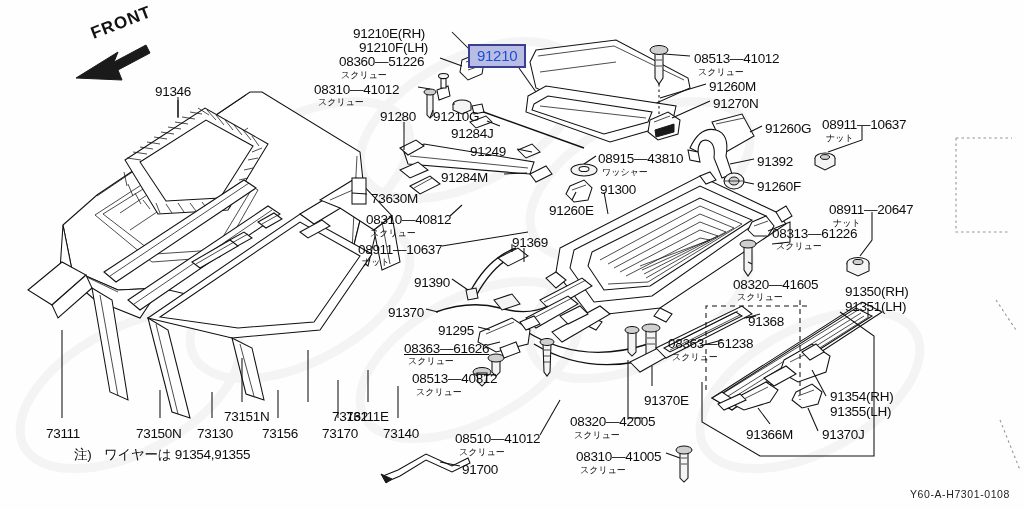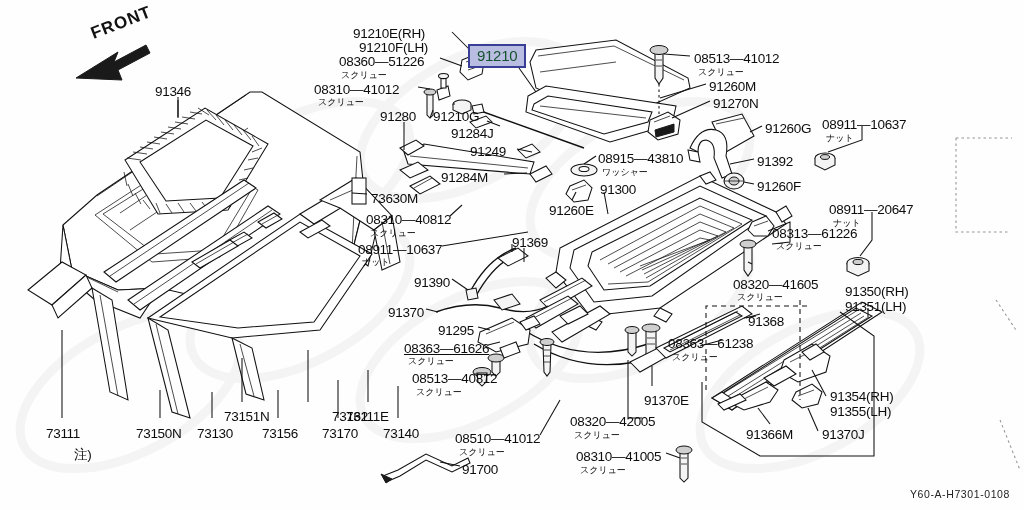--- a/index.html
+++ b/index.html
@@ -11,21 +11,21 @@
   .wm{position:absolute;inset:0;pointer-events:none;opacity:.055;overflow:hidden;}
   .wm svg{position:absolute;}
 
   
   .lbl{position:absolute;white-space:pre;font-size:13.5px;line-height:14.5px;
        letter-spacing:-.3px;color:#0c0c0c;}
   .lbl.s{font-size:9px;letter-spacing:0px;line-height:10px;}
 
   
   .hl{position:absolute;background:#b9bde2;border:2px solid #3a3f96;
-      font-size:15px;color:#14532d;padding:1px 7px 2px 7px;
+      font-size:15px;color:#1d4ed8;padding:1px 7px 2px 7px;
       letter-spacing:-.3px;box-sizing:border-box;}
 
   
   svg.art{position:absolute;left:0;top:0;width:1024px;height:510px;overflow:visible;}
   .ln{stroke:#111;stroke-width:1.05;fill:none;}
   .ln2{stroke:#111;stroke-width:1.35;fill:none;}
   .dsh{stroke:#111;stroke-width:1.05;fill:none;stroke-dasharray:5 4;}
   .dsh2{stroke:#111;stroke-width:1.05;fill:none;stroke-dasharray:2.5 3;}
   .fw{fill:#fff;stroke:#111;stroke-width:1.05;}
   .fl{fill:#f4f4f4;stroke:#111;stroke-width:1.05;}
@@ -498,20 +498,21 @@
       <path class="ln" d="M398,418 L398,386"></path>
     </g>
 
   </svg>
 
   <div class="front">FRONT</div>
 
   <div class="hl" style="left:468px;top:44px;">91210</div>
 
   <div class="lbl" style="left:74px;top:448px;">注)</div>
+  <div class="lbl" style="left:104px;top:448px;">ワイヤーは 91354,91355</div>
 
   <div class="code">Y60-A-H7301-0108</div>
 
   <div id="callouts">
       <div class="lbl" style="left: 353px; top: 27px;">91210E(RH)</div>
       <div class="lbl" style="left: 359px; top: 41px;">91210F(LH)</div>
       <div class="lbl" style="left: 339px; top: 55px;">08360—51226</div>
       <div class="lbl s" style="left: 341px; top: 70px;">スクリュー</div>
       <div class="lbl" style="left: 314px; top: 83px;">08310—41012</div>
       <div class="lbl s" style="left: 318px; top: 97px;">スクリュー</div>

